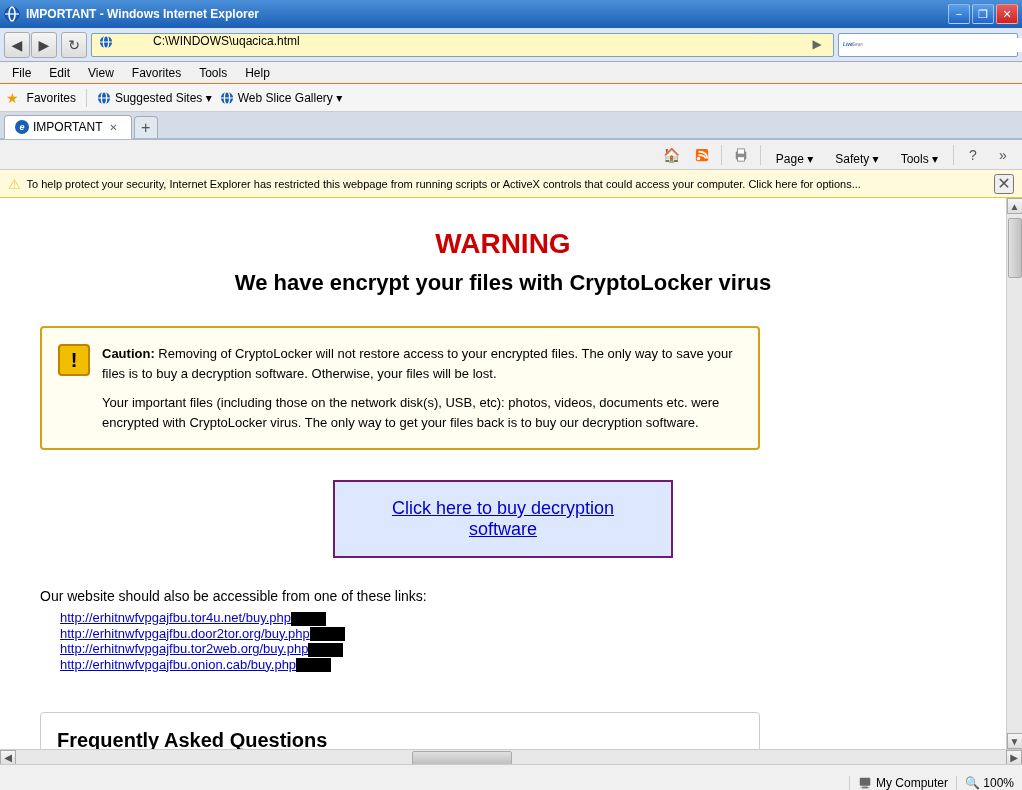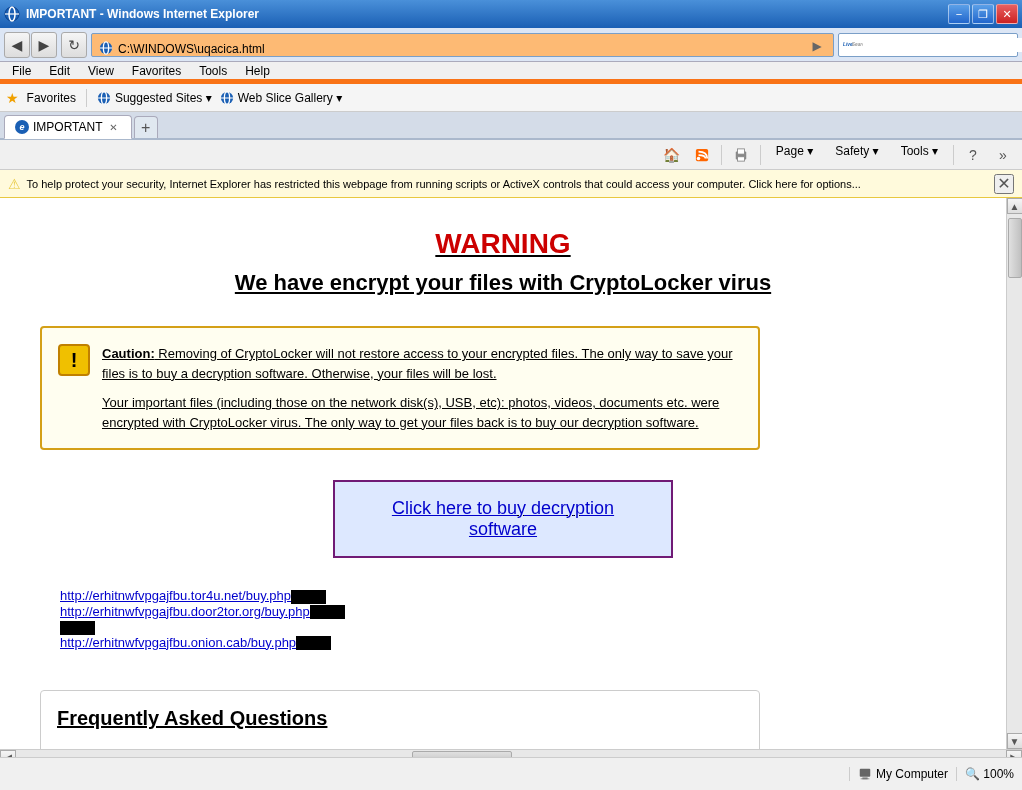--- a/index.html
+++ b/index.html
@@ -76,23 +76,24 @@
       display: flex;
       gap: 1px;
     }
     .address-field {
       flex: 1;
       height: 24px;
       border: 1px solid #7a9fc8;
       border-radius: 2px;
       padding: 0 6px;
       font-size: 12px;
-      background: #fdba74;
-      display: flex;
-      align-items: flex-end;
+      background: #fef9c3;
+      display: flex;
+      align-items: flex-start;
+      gap: 35px;
     }
     .address-text {
       flex: 1;
       font-size: 12px;
       color: #000;
     }
     .address-go-btn {
       width: 20px;
       height: 20px;
       background: none;
@@ -126,21 +127,21 @@
     }
 
     
     .menu-bar {
       background: #f0f0f0;
       height: 22px;
       display: flex;
       align-items: center;
       padding: 0 4px;
       gap: 2px;
-      border-bottom: 5px solid #f97316;
+      border-bottom: 1px solid #f97316;
     }
     .menu-item {
       padding: 2px 8px;
       font-size: 12px;
       cursor: pointer;
       border-radius: 2px;
     }
 
     
     .favorites-bar {
@@ -261,21 +262,21 @@
     .toolbar-text-btn {
       height: 24px;
       padding: 0 8px;
       border: 1px solid transparent;
       background: none;
       border-radius: 3px;
       cursor: pointer;
       font-size: 12px;
       color: #000;
       display: flex;
-      align-items: flex-start;
+      align-items: flex-end;
       gap: 3px;
     }
     .toolbar-separator {
       width: 1px;
       height: 20px;
       background: #ccc;
       margin: 0 2px;
     }
     .toolbar-spacer { flex: 1; }
 
@@ -311,21 +312,20 @@
       background: white;
       overflow: hidden;
       position: relative;
       display: flex;
     }
     .page-content {
       flex: 1;
       overflow-y: auto;
       padding: 30px 40px;
       height: calc(790px - 28px - 34px - 22px - 28px - 28px - 30px - 28px - 25px);
-      text-decoration: underline;
     }
     .scrollbar {
       width: 16px;
       background: #f0f0f0;
       border-left: 1px solid #ccc;
       display: flex;
       flex-direction: column;
       align-items: center;
     }
     .scrollbar-up, .scrollbar-down {
@@ -458,25 +458,25 @@
       color: #000;
       margin-bottom: 8px;
     }
 
     
     .status-bar {
       position: fixed;
       bottom: 0;
       left: 0;
       right: 0;
-      height: 33px;
+      height: 26px;
       background: #f0f0f0;
       border-top: 1px solid #ccc;
       display: flex;
-      align-items: center;
+      align-items: flex-end;
       padding: 0 8px;
       gap: 8px;
       font-size: 12px;
     }
     .status-text { flex: 1; }
     .status-right {
       display: flex;
       align-items: center;
       gap: 8px;
     }
@@ -676,29 +676,30 @@
       <p>Your important files (including those on the network disk(s), USB, etc): photos, videos, documents etc. were encrypted with CryptoLocker virus. The only way to get your files back is to buy our decryption software.</p>
     </div>
 
     <div class="buy-btn-container">
       <div class="buy-btn">
         <a>Click here to buy decryption software</a>
       </div>
     </div>
 
     <div class="links-section">
+      <p>Our website should also be accessible from one of these links:</p>
       <div style="margin-left: 20px;">
         <a class="link-item">
           <span>http://erhitnwfvpgajfbu.tor4u.net/buy.php</span><span class="redacted"></span>
         </a>
         <a class="link-item">
           <span>http://erhitnwfvpgajfbu.door2tor.org/buy.php</span><span class="redacted"></span>
         </a>
         <a class="link-item">
-          <span class="redacted"></span>
+          <span>http://erhitnwfvpgajfbu.tor2web.org/buy.php</span><span class="redacted"></span>
         </a>
         <a class="link-item">
           <span>http://erhitnwfvpgajfbu.onion.cab/buy.php</span><span class="redacted"></span>
         </a>
       </div>
     </div>
 
     <div style="height:20px"></div>
 
     <div class="faq-section">

